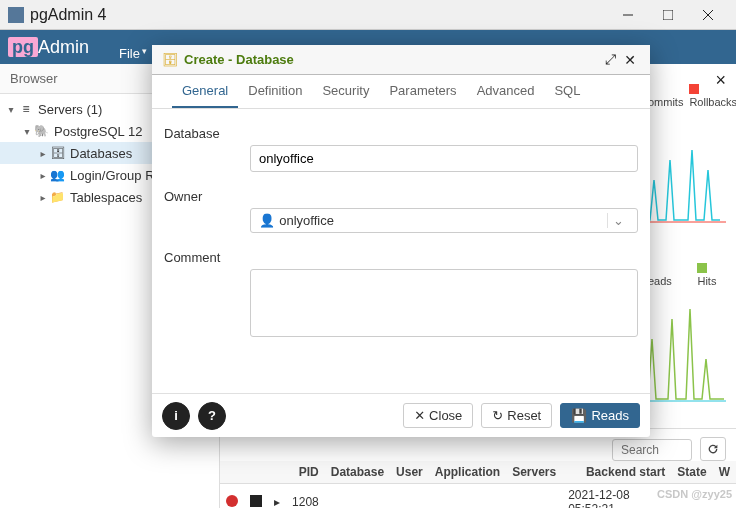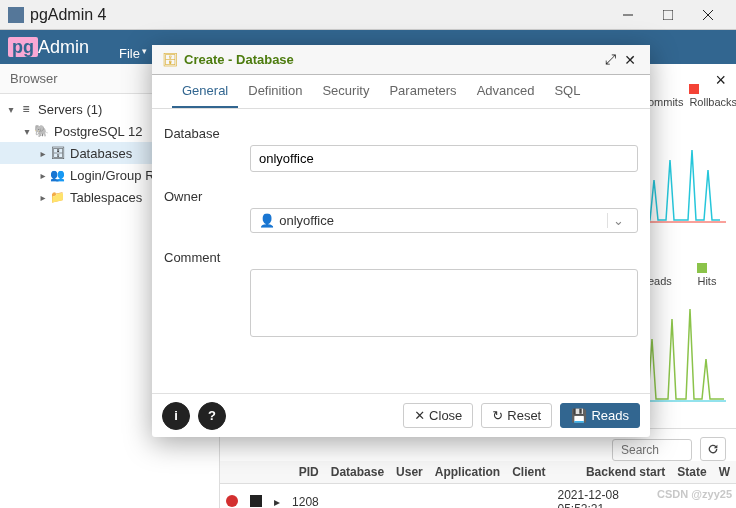--- a/index.html
+++ b/index.html
@@ -168,21 +168,21 @@
       <table class="grid">
         <thead>
             <tr id="gridhead">
               <th></th>
               <th></th>
               <th></th>
               <th>PID</th>
               <th>Database</th>
               <th>User</th>
               <th>Application</th>
-              <th>Client</th>
+              <th>Servers</th>
               <th>Backend start</th>
               <th>State</th>
               <th>W</th>
             </tr>
           </thead>
         <tbody id="gridbody">
             <tr>
               <td><span class="rowicn" style="background:#d32f2f;border-radius:6px"></span></td>
               <td><span class="rowicn" style="background:#222"></span></td>
               <td>▸</td>

